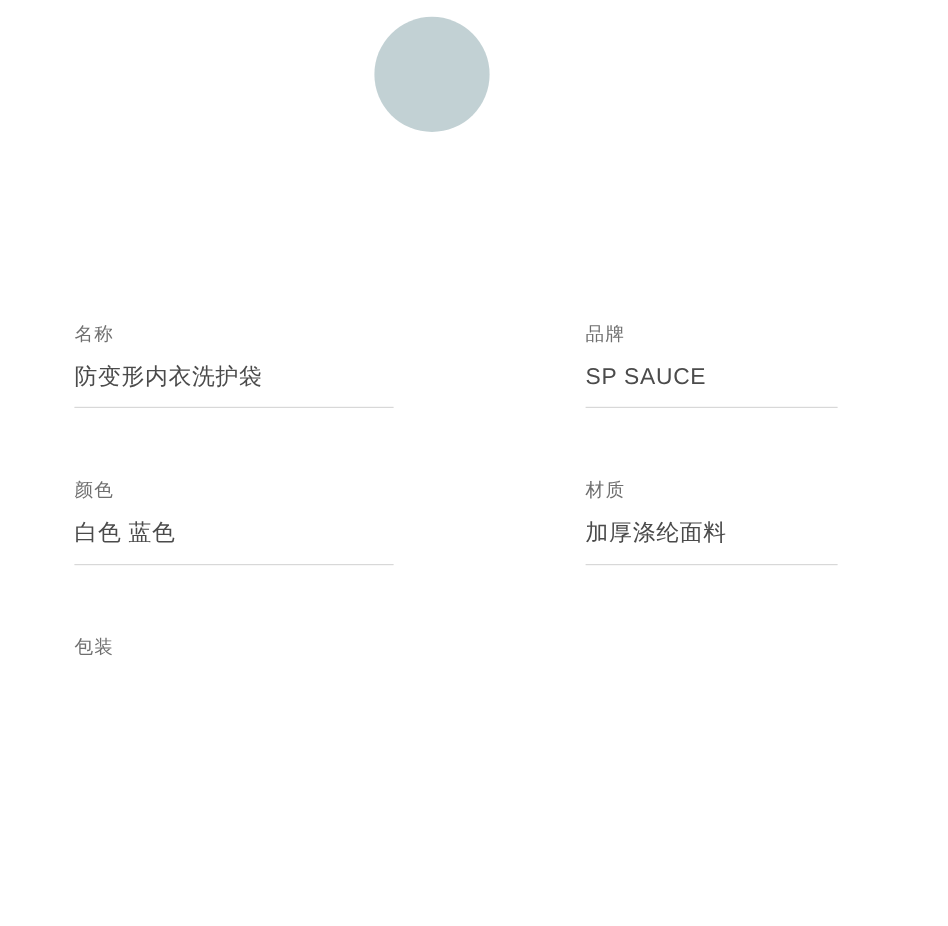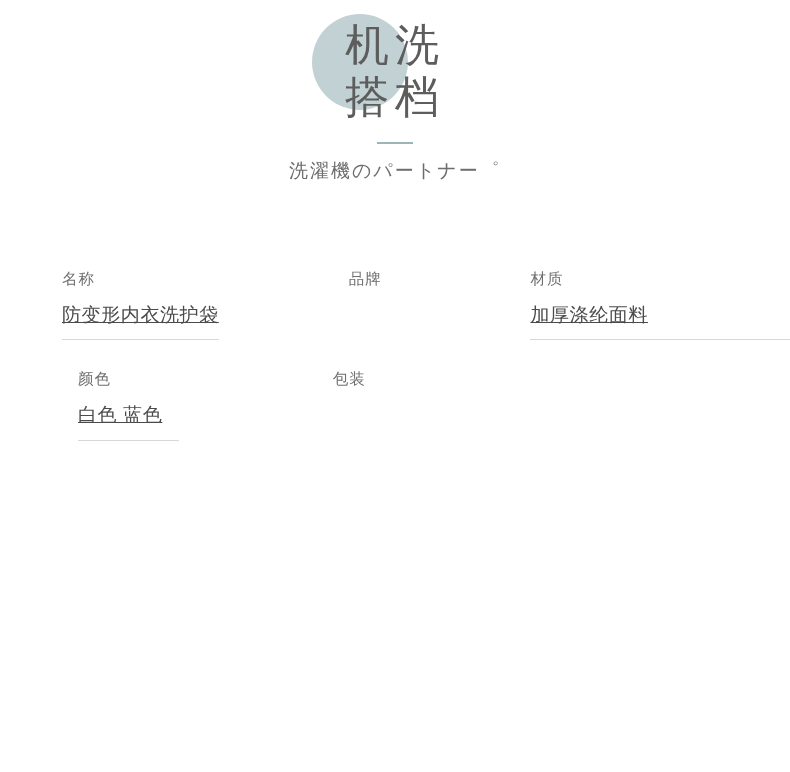--- a/index.html
+++ b/index.html
@@ -74,25 +74,26 @@
     text-align: center;
   }
 
   
   .specs {
     position: absolute;
     left: 0;
     top: 270px;
     width: 790px;
     display: grid;
-    grid-template-columns: 1fr 1fr 1fr;
+    grid-template-columns: 1fr 1fr;
     column-gap: 0px;
     row-gap: 0px;
     padding: 0 0 0 0;
     box-sizing: border-box;
+    gap: 30px;
   }
 
   .spec-cell {
     box-sizing: border-box;
     padding: 0 0 30px 0;
   }
 
   .spec-cell.col-left  { padding-left: 62px;  padding-right: 52px; }
 
   
@@ -107,59 +108,53 @@
   }
 
   .spec-value {
     font-size: 19px;
     color: #4b4b4b;
     letter-spacing: 0.6px;
     line-height: 1.3;
     padding-bottom: 12px;
     border-bottom: 1px solid #d8d8d8;
     white-space: nowrap;
-    text-decoration: underline;
   }
 </style>
 </head>
 <body>
 
 <div class="page">
 
   <div class="header">
     <div class="blob"></div>
-    <div class="title-block">
-      <div class="title-line">机洗</div>
-      <div class="title-line">搭档</div>
-      <div class="divider"></div>
-      <div class="subtitle">洗濯機のパートナー゜</div>
-    </div>
   </div>
 
   <div class="specs">
 
     <div class="spec-cell col-left">
       <div class="spec-label">名称</div>
       <div class="spec-value">防变形内衣洗护袋</div>
     </div>
 
     <div class="spec-cell">
       <div class="spec-label">品牌</div>
+      <div class="spec-value">SP SAUCE</div>
     </div>
 
 
 
+    <div class="spec-cell col-left">
+      <div class="spec-label">颜色</div>
+      <div class="spec-value">白色 蓝色</div>
+    </div>
+
     <div class="spec-cell">
       <div class="spec-label">材质</div>
       <div class="spec-value">加厚涤纶面料</div>
-    </div>
-
-    <div class="spec-cell col-left">
-      <div class="spec-label">颜色</div>
-      <div class="spec-value">白色 蓝色</div>
     </div>
 
     <div class="spec-cell col-left">
       <div class="spec-label">包装</div>
     </div>
 
 
   </div>
 </div>
 

